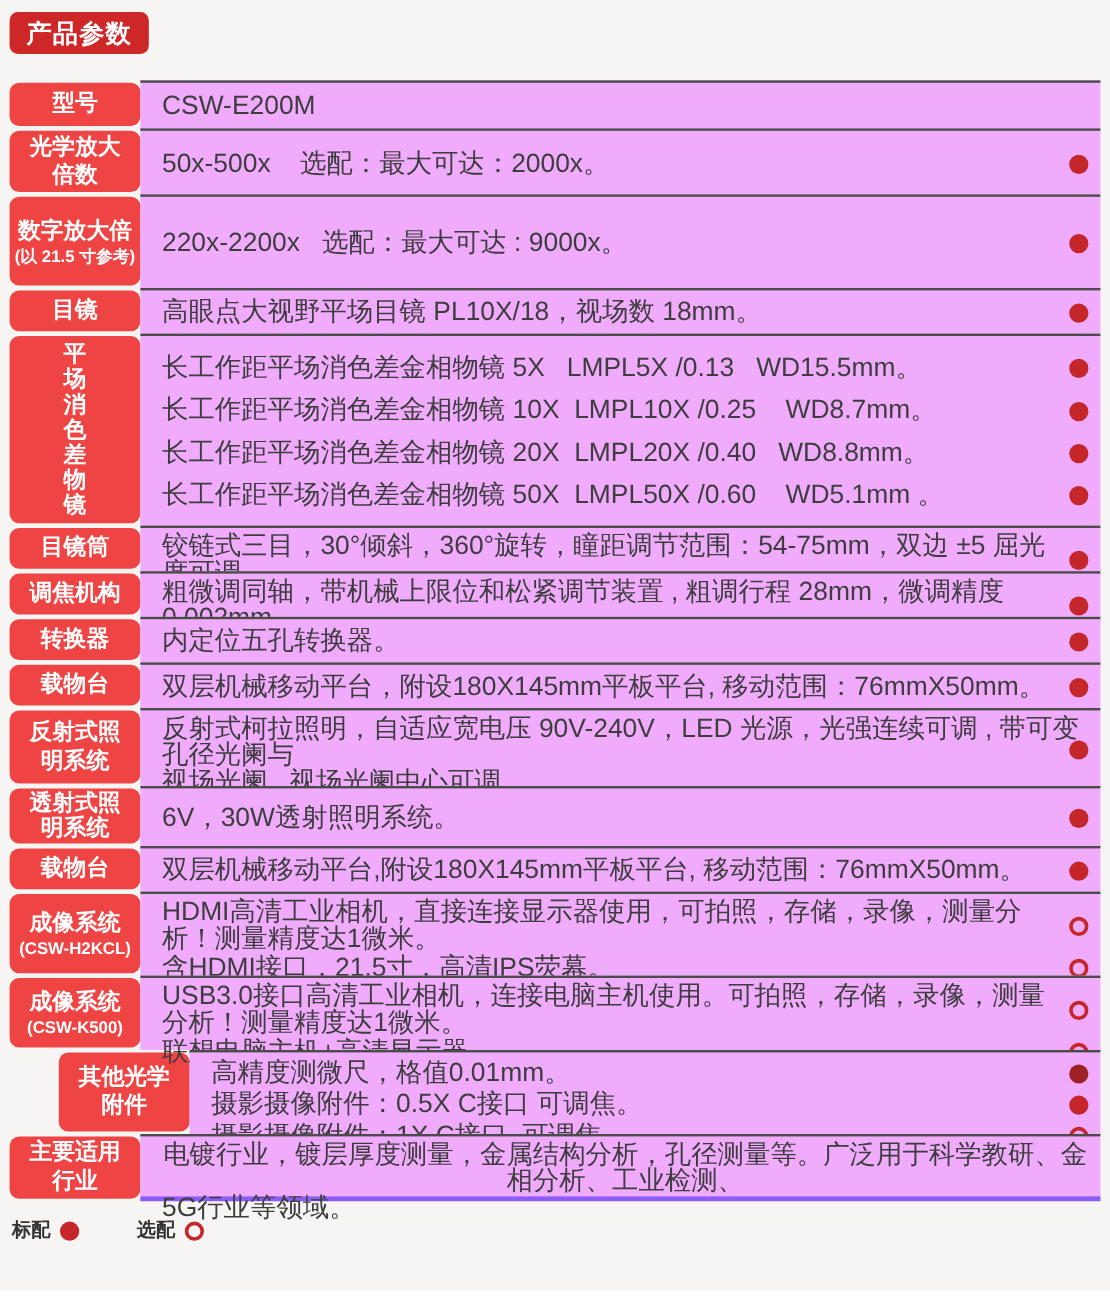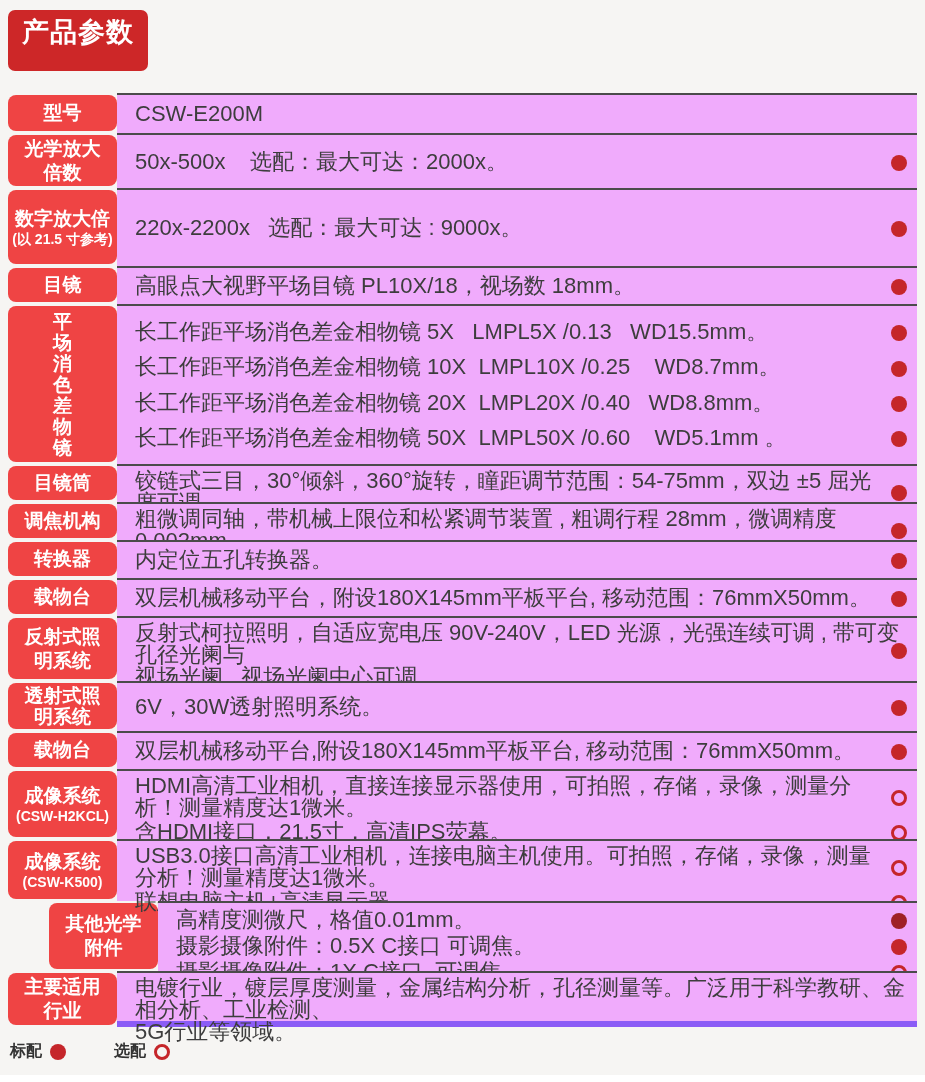--- a/index.html
+++ b/index.html
@@ -9,23 +9,23 @@
     font-family: "Liberation Sans", "DejaVu Sans", sans-serif;
     color: #3d3d3d;
     position: relative;
     overflow: hidden;
   }
   .badge {
     display: inline-block;
     margin: 10px 0 0 8px;
     background: #cd2728;
     color: #fff;
-    font-size: 27px;
+    font-size: 21px;
     font-weight: bold;
-    padding: 4px 14px 21px 14px;
+    padding: 4px 14px 3px 14px;
     border-radius: 7px;
     letter-spacing: 1px;
   }
   .spec-table { margin: 22px 8px 0 8px; width: 909px; }
   .row { display: flex; align-items: stretch; }
   .label-cell {
     width: 109px;
     flex: 0 0 109px;
     background: #ef4444;
     border-radius: 8px;
@@ -46,21 +46,21 @@
     flex: 1;
     background: #f0abfc;
     border-top: 2px solid #4b4b4b;
     padding: 4px 10px 4px 18px;
     display: flex;
     flex-direction: column;
     justify-content: space-evenly;
     position: relative;
     font-size: 22px;
   }
-  .row:last-child .content-cell { border-bottom: 6px solid #8b5cf6; }
+  .row:last-child .content-cell { border-bottom: 4px solid #8b5cf6; text-align: center; }
   .line { display: flex; align-items: center; }
   .line-text { white-space: pre-wrap; line-height: 22px; }
   .marker { flex: 0 0 auto; margin-left: auto; }
   .dot {
     width: 16px; height: 16px; border-radius: 50%;
     display: inline-block; vertical-align: middle;
   }
   .dot.filled { background: #c5262a; }
   .dot.dark   { background: #9e2126; }
   .dot.hollow { background: transparent; border: 3px solid #c5262a; }

